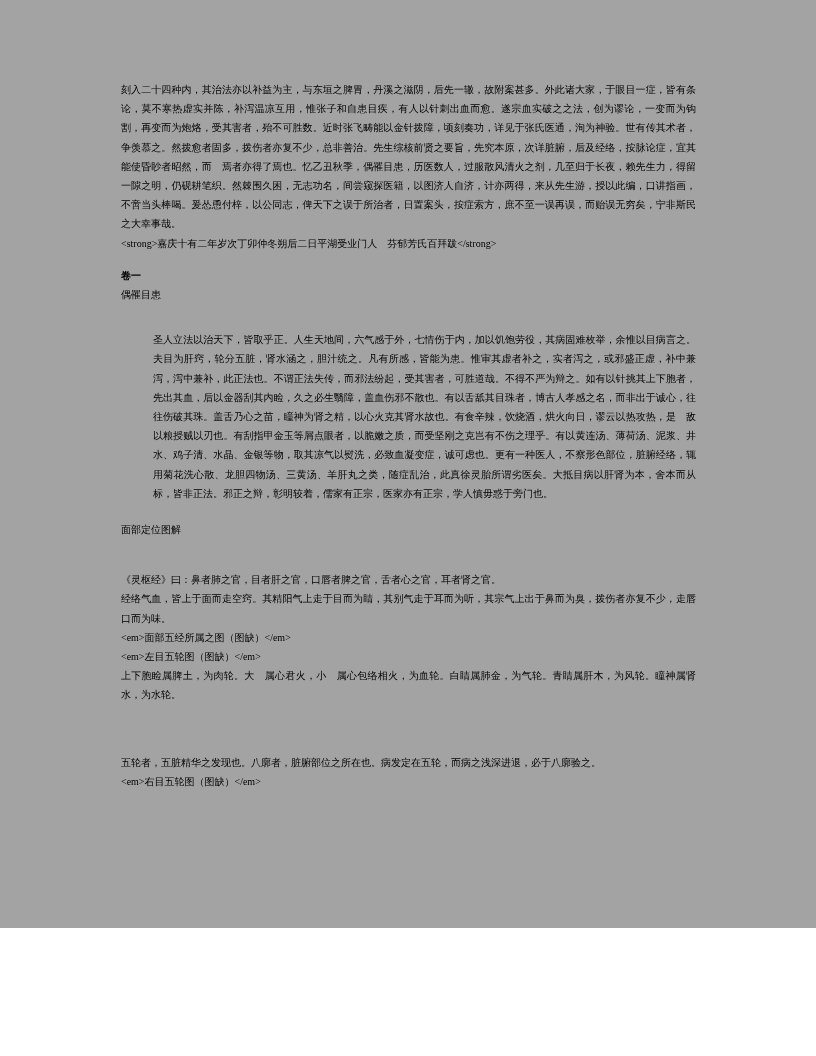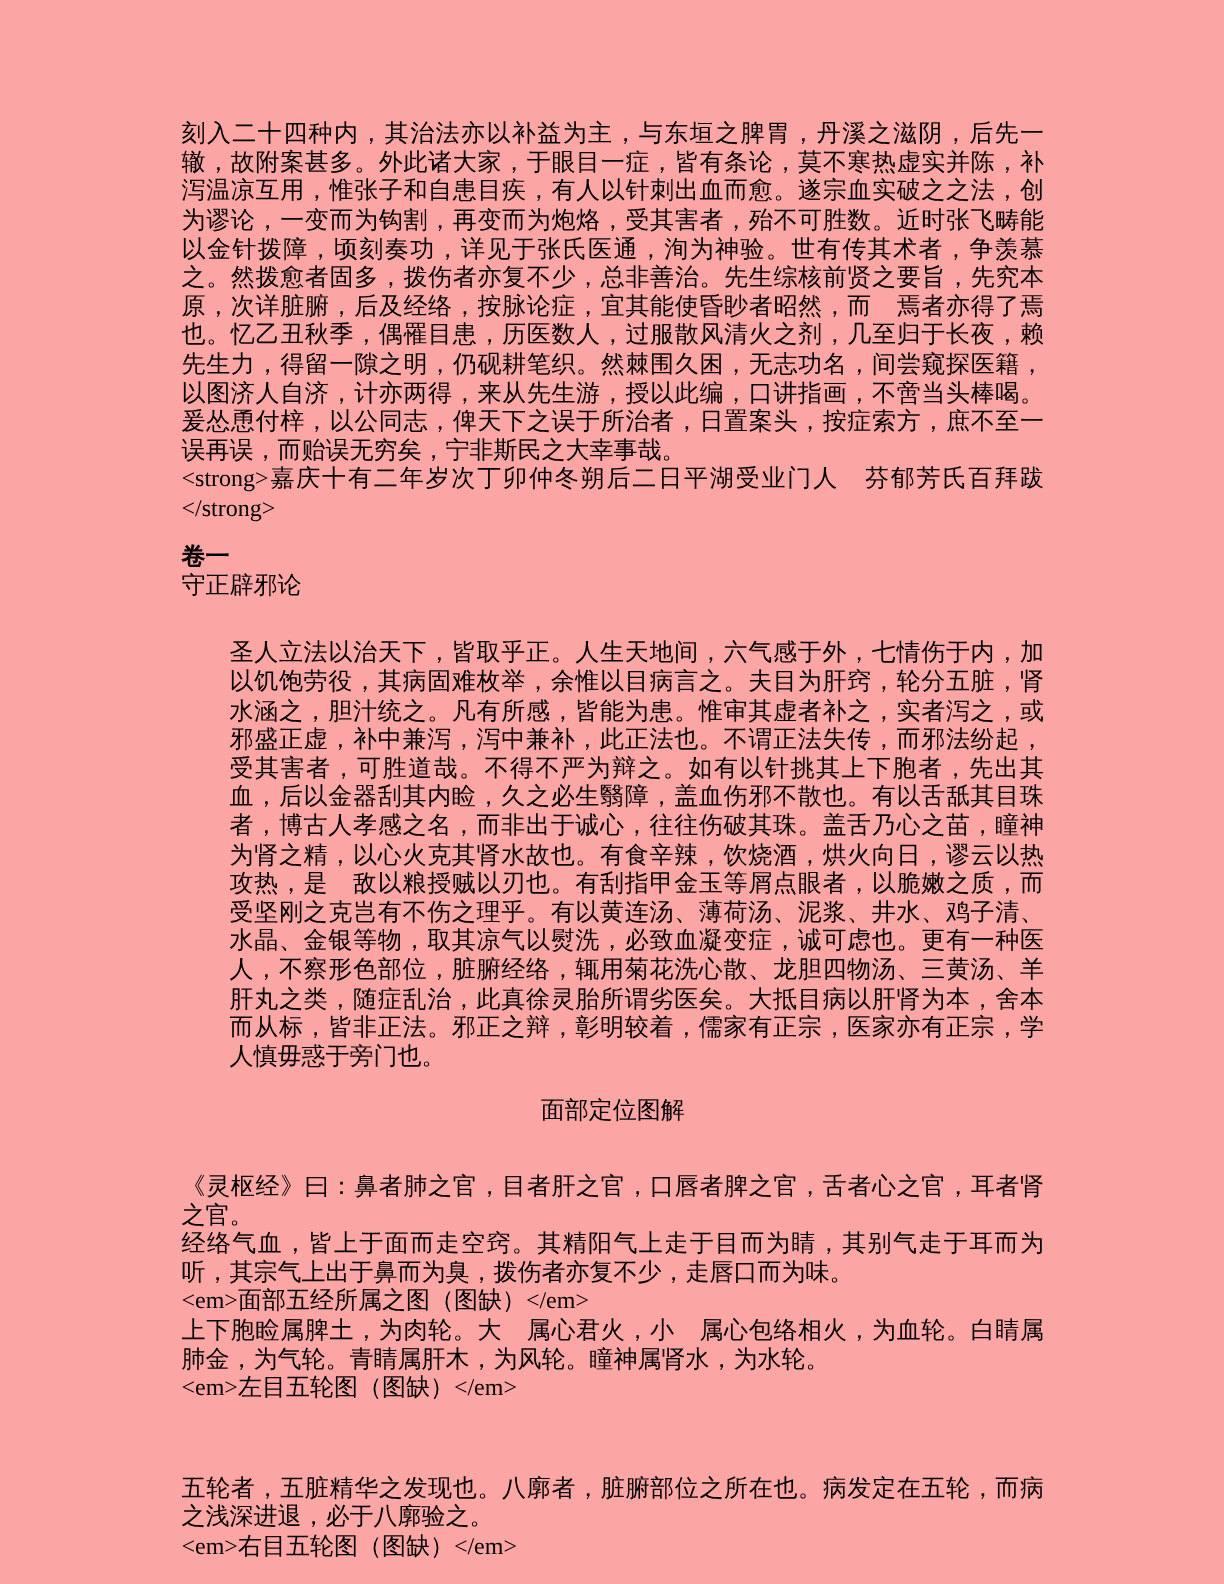--- a/index.html
+++ b/index.html
@@ -3,71 +3,71 @@
   <meta charset="utf-8">
   <style>
     html, body {
       margin: 0;
       padding: 0;
       background: #ffffff;
     }
     .page {
       position: relative;
       width: 816px;
-      height: 1056px;
+      height: 928px;
       box-sizing: border-box;
-      background: #fca5a5;
+      background: #a3a3a3;
       color: #000000;
       font-family: "Liberation Serif", "DejaVu Serif", serif;
-      font-size: 16px;
+      font-size: 10px;
       line-height: 19.2px;
       padding: 80px 120px 0 121px;
       overflow: hidden;
     }
     .block {
       text-align: justify;
       text-justify: inter-ideograph;
       margin: 0;
     }
     .heading {
       text-align: left;
     }
     .mt13 { margin-top: 13px; font-weight: bold; }
     .mt16 { margin-top: 16px; }
-    .mt17 { margin-top: 17px; text-align: center; }
+    .mt17 { margin-top: 17px; }
     .mt26 { margin-top: 26px; margin-left: 32px; }
     .mt31 { margin-top: 31px; }
     .mt36 { margin-top: 48px; }
   </style>
 </head>
 <body>
 
 <div class="page">
 
   <div class="block">刻入二十四种内，其治法亦以补益为主，与东垣之脾胃，丹溪之滋阴，后先一辙，故附案甚多。外此诸大家，于眼目一症，皆有条论，莫不寒热虚实并陈，补泻温凉互用，惟张子和自患目疾，有人以针刺出血而愈。遂宗血实破之之法，创为谬论，一变而为钩割，再变而为炮烙，受其害者，殆不可胜数。近时张飞畴能以金针拨障，顷刻奏功，详见于张氏医通，洵为神验。世有传其术者，争羡慕之。然拨愈者固多，拨伤者亦复不少，总非善治。先生综核前贤之要旨，先究本原，次详脏腑，后及经络，按脉论症，宜其能使昏眇者昭然，而　焉者亦得了焉也。忆乙丑秋季，偶罹目患，历医数人，过服散风清火之剂，几至归于长夜，赖先生力，得留一隙之明，仍砚耕笔织。然棘围久困，无志功名，间尝窥探医籍，以图济人自济，计亦两得，来从先生游，授以此编，口讲指画，不啻当头棒喝。爰怂恿付梓，以公同志，俾天下之误于所治者，日置案头，按症索方，庶不至一误再误，而贻误无穷矣，宁非斯民之大幸事哉。</div>
 
   <div class="block">&lt;strong&gt;嘉庆十有二年岁次丁卯仲冬朔后二日平湖受业门人　芬郁芳氏百拜跋&lt;/strong&gt;</div>
 
   <div class="block heading mt13">卷一</div>
 
-  <div class="block heading">守正辟邪论</div>
+  <div class="block heading">偶罹目患</div>
 
   <div class="block mt26">圣人立法以治天下，皆取乎正。人生天地间，六气感于外，七情伤于内，加以饥饱劳役，其病固难枚举，余惟以目病言之。夫目为肝窍，轮分五脏，肾水涵之，胆汁统之。凡有所感，皆能为患。惟审其虚者补之，实者泻之，或邪盛正虚，补中兼泻，泻中兼补，此正法也。不谓正法失传，而邪法纷起，受其害者，可胜道哉。不得不严为辩之。如有以针挑其上下胞者，先出其血，后以金器刮其内睑，久之必生翳障，盖血伤邪不散也。有以舌舐其目珠者，博古人孝感之名，而非出于诚心，往往伤破其珠。盖舌乃心之苗，瞳神为肾之精，以心火克其肾水故也。有食辛辣，饮烧酒，烘火向日，谬云以热攻热，是　敌以粮授贼以刃也。有刮指甲金玉等屑点眼者，以脆嫩之质，而受坚刚之克岂有不伤之理乎。有以黄连汤、薄荷汤、泥浆、井水、鸡子清、水晶、金银等物，取其凉气以熨洗，必致血凝变症，诚可虑也。更有一种医人，不察形色部位，脏腑经络，辄用菊花洗心散、龙胆四物汤、三黄汤、羊肝丸之类，随症乱治，此真徐灵胎所谓劣医矣。大抵目病以肝肾为本，舍本而从标，皆非正法。邪正之辩，彰明较着，儒家有正宗，医家亦有正宗，学人慎毋惑于旁门也。</div>
 
   <div class="block heading mt17">面部定位图解</div>
 
   <div class="block mt31">《灵枢经》曰：鼻者肺之官，目者肝之官，口唇者脾之官，舌者心之官，耳者肾之官。</div>
 
   <div class="block">经络气血，皆上于面而走空窍。其精阳气上走于目而为睛，其别气走于耳而为听，其宗气上出于鼻而为臭，拨伤者亦复不少，走唇口而为味。</div>
 
   <div class="block">&lt;em&gt;面部五经所属之图（图缺）&lt;/em&gt;</div>
 
+  <div class="block">&lt;em&gt;左目五轮图（图缺）&lt;/em&gt;</div>
+
   <div class="block">上下胞睑属脾土，为肉轮。大　属心君火，小　属心包络相火，为血轮。白睛属肺金，为气轮。青睛属肝木，为风轮。瞳神属肾水，为水轮。</div>
-
-  <div class="block">&lt;em&gt;左目五轮图（图缺）&lt;/em&gt;</div>
 
 
   <div class="block mt36">五轮者，五脏精华之发现也。八廓者，脏腑部位之所在也。病发定在五轮，而病之浅深进退，必于八廓验之。</div>
 
   <div class="block">&lt;em&gt;右目五轮图（图缺）&lt;/em&gt;</div>
 
 
 </div>
 
 </body></html>

